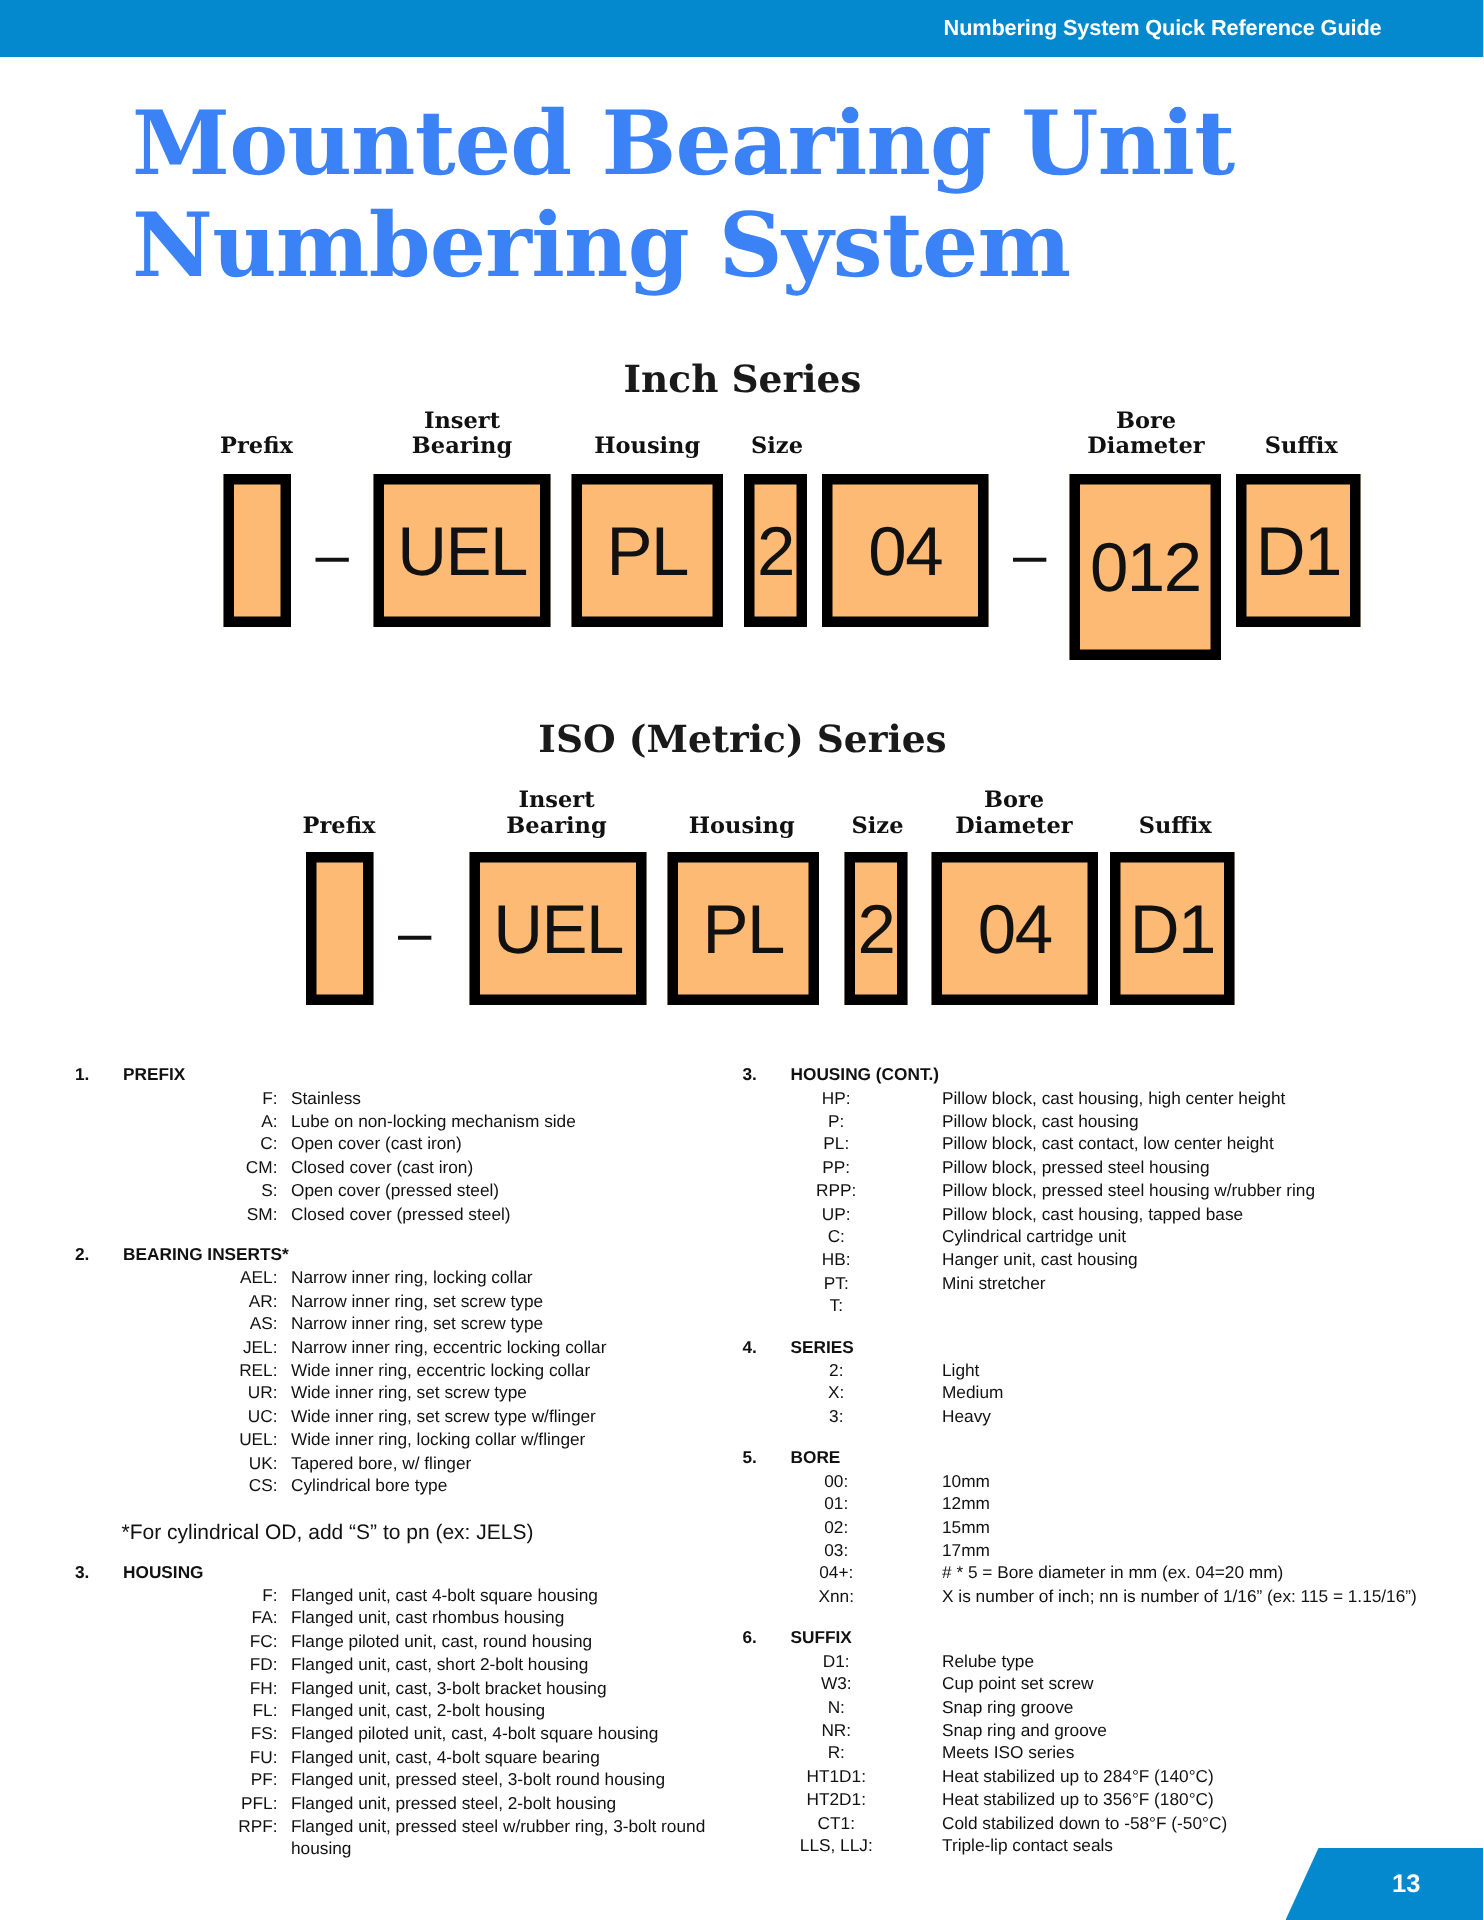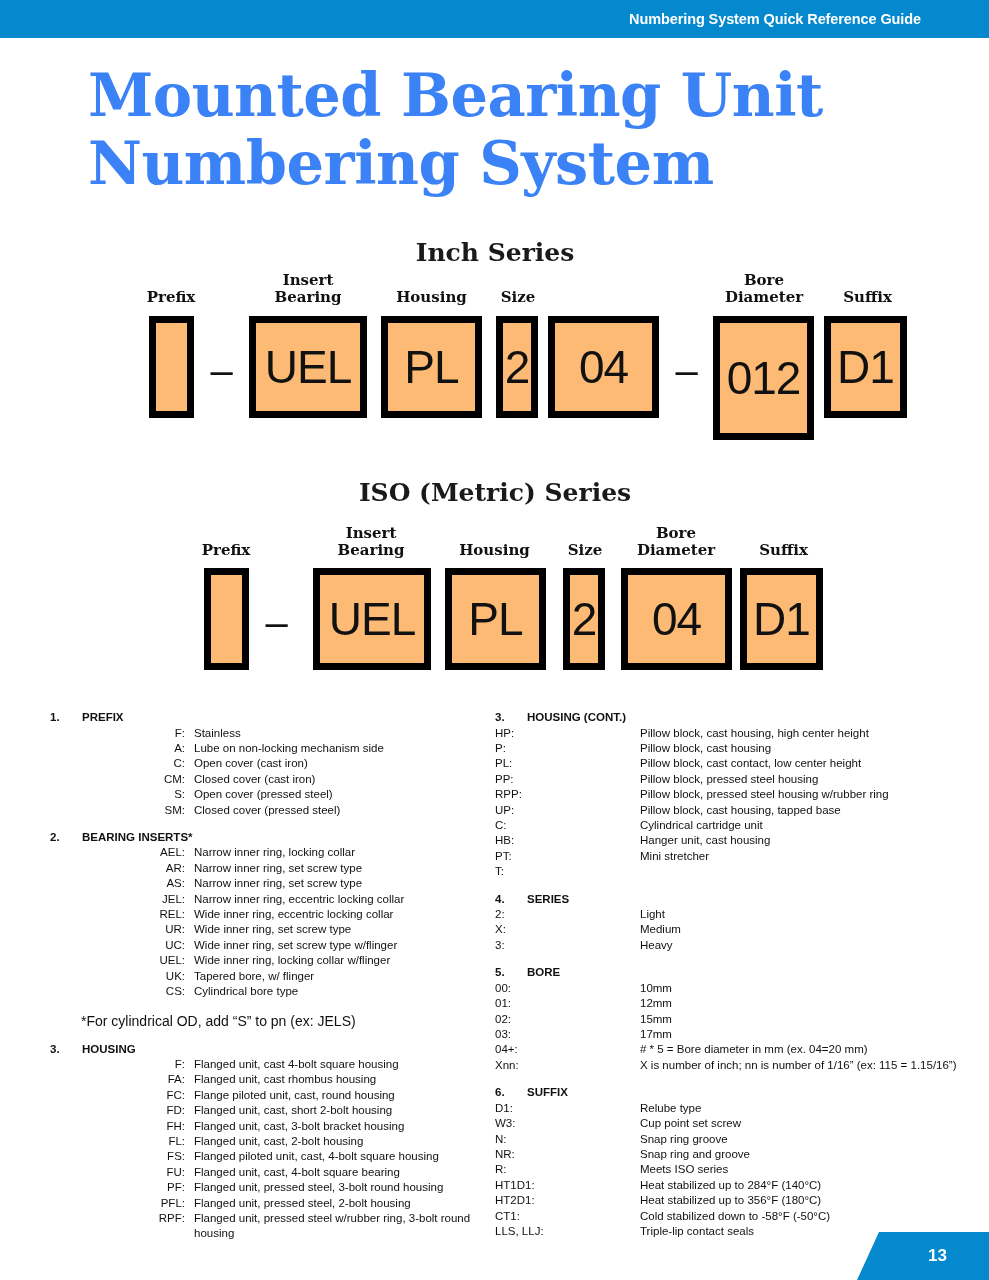--- a/index.html
+++ b/index.html
@@ -55,21 +55,21 @@
     font-size:11.5px;font-weight:bold;color:#111111;
     margin-bottom:2.5px;white-space:nowrap;
   }
   .sec-num{display:inline-block;width:32px;}
   .row{
     display:flex;font-size:11.5px;color:#111111;line-height:15.4px;
     align-items:flex-start;
   }
   .left .code{width:135px;text-align:right;padding-right:9px;flex:0 0 135px;}
   .left .desc{flex:1 1 auto;}
-  .right .code{width:125px;text-align:left;padding-right:20px;flex:0 0 125px;}
+  .right .code{width:125px;text-align:center;padding-right:8px;flex:0 0 125px;}
   .right .desc{flex:1 1 auto;}
   .footnote{font-size:14px;color:#111111;margin:12px 0 14px 31px;}
   
   .page-tab{
     position:absolute;right:0;bottom:0;width:132px;height:48px;
     background:#0589ce;
     clip-path:polygon(22px 0,132px 0,132px 48px,0 48px);
   }
   .page-tab span{
     position:absolute;right:42px;top:14px;color:#ffffff;

